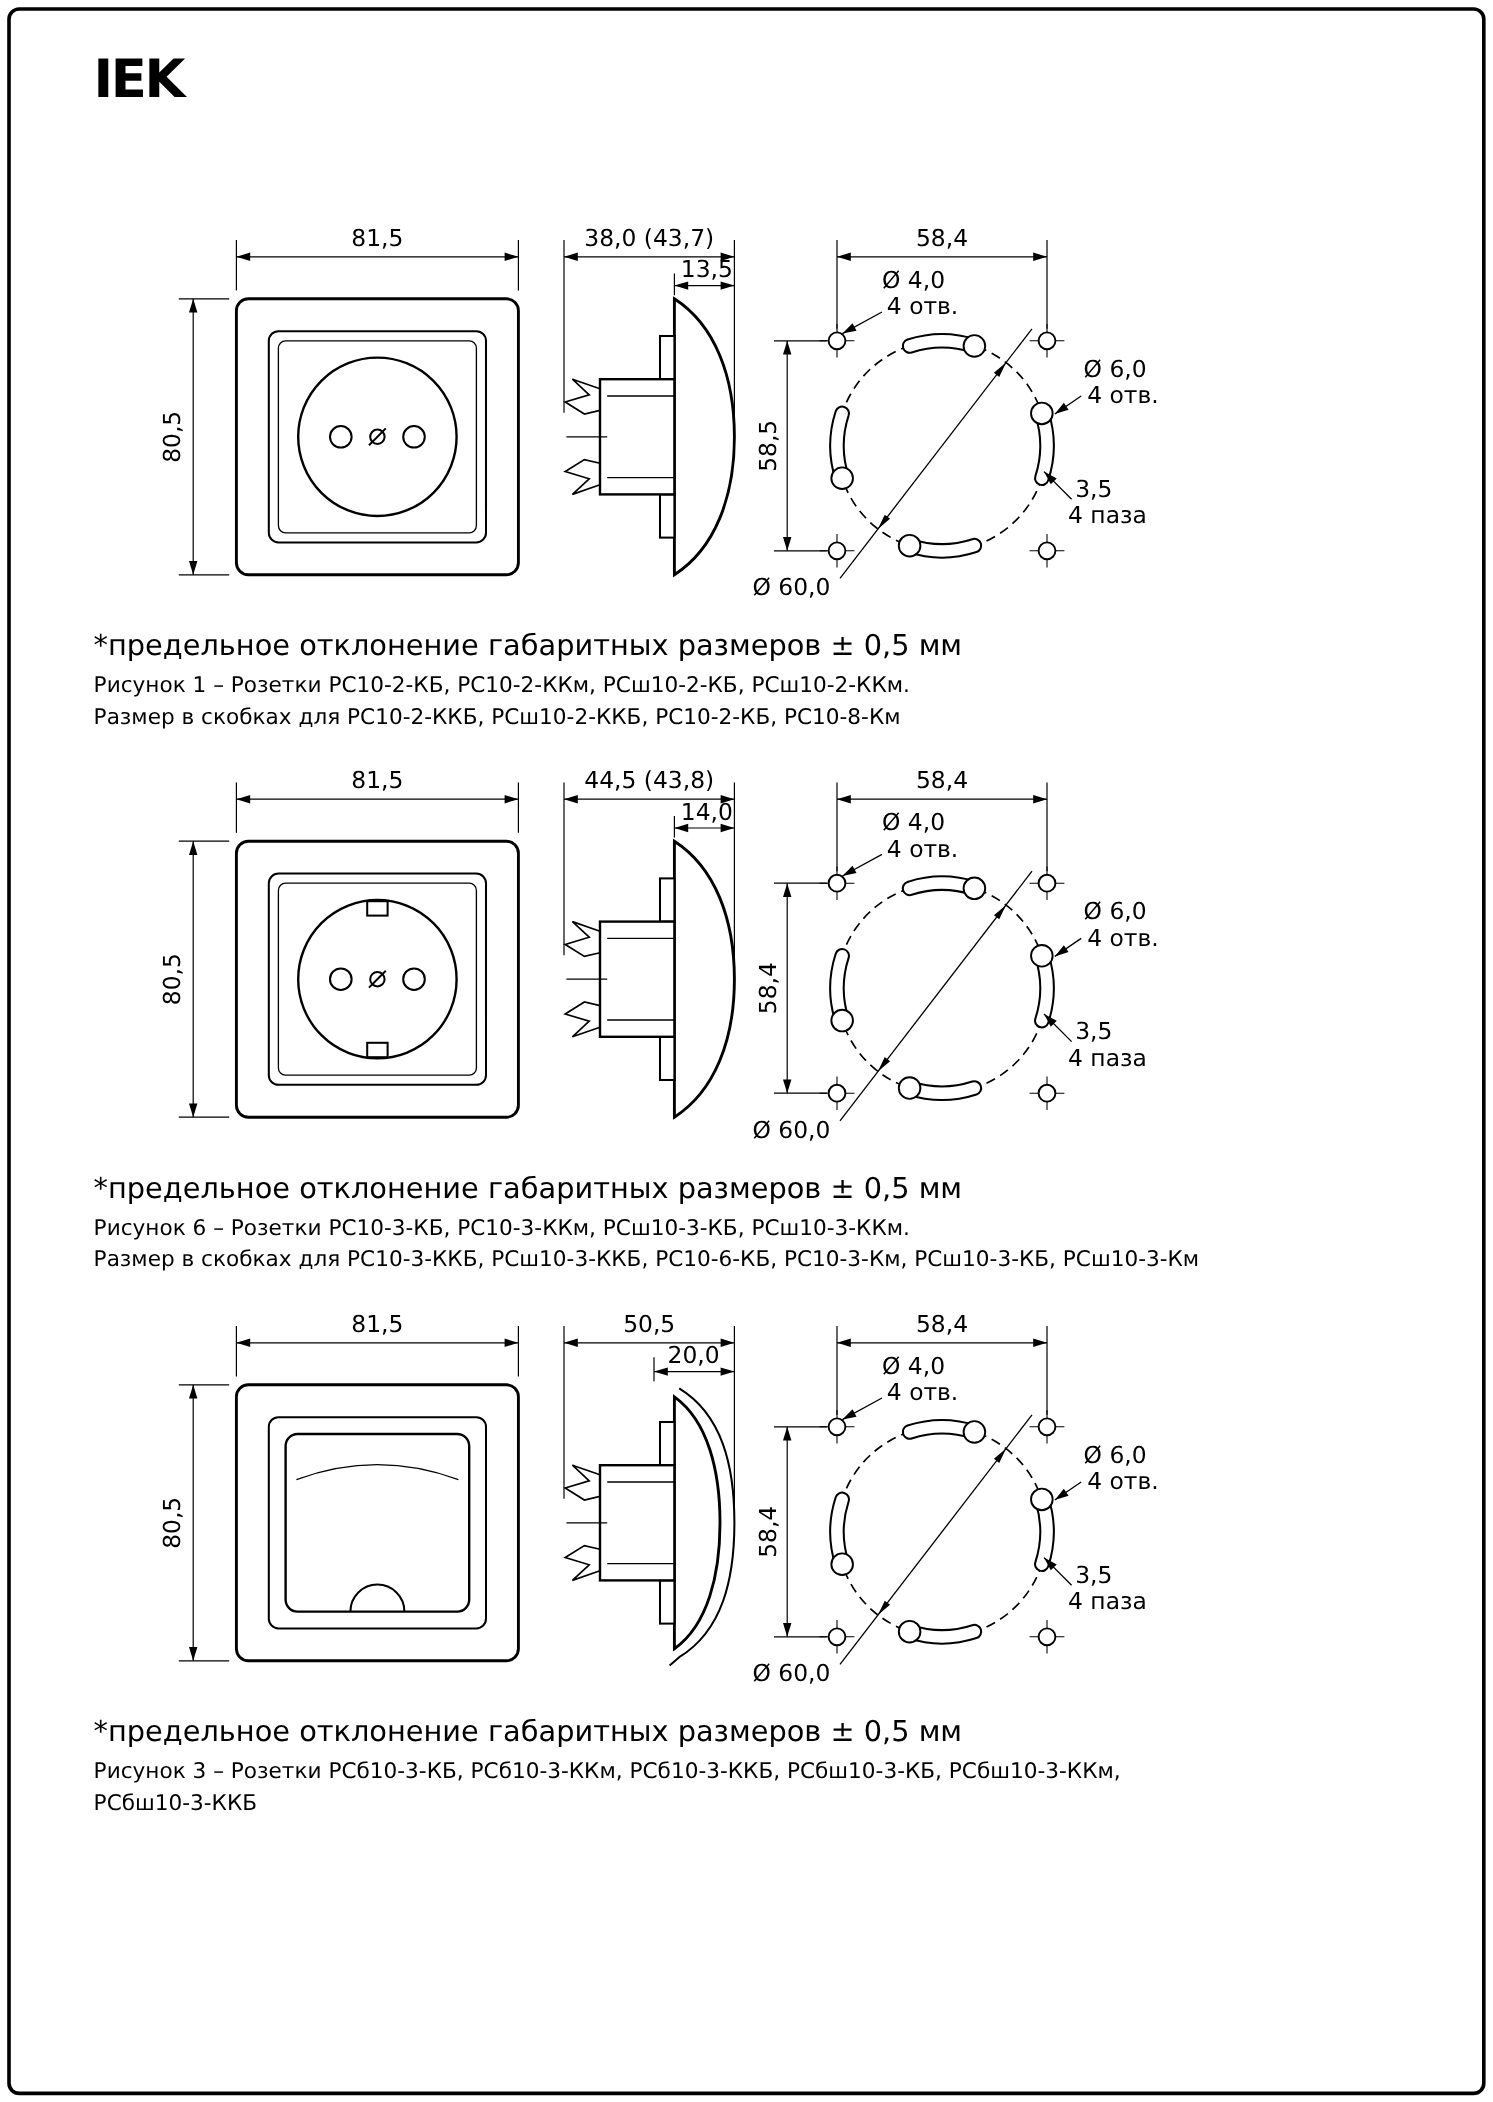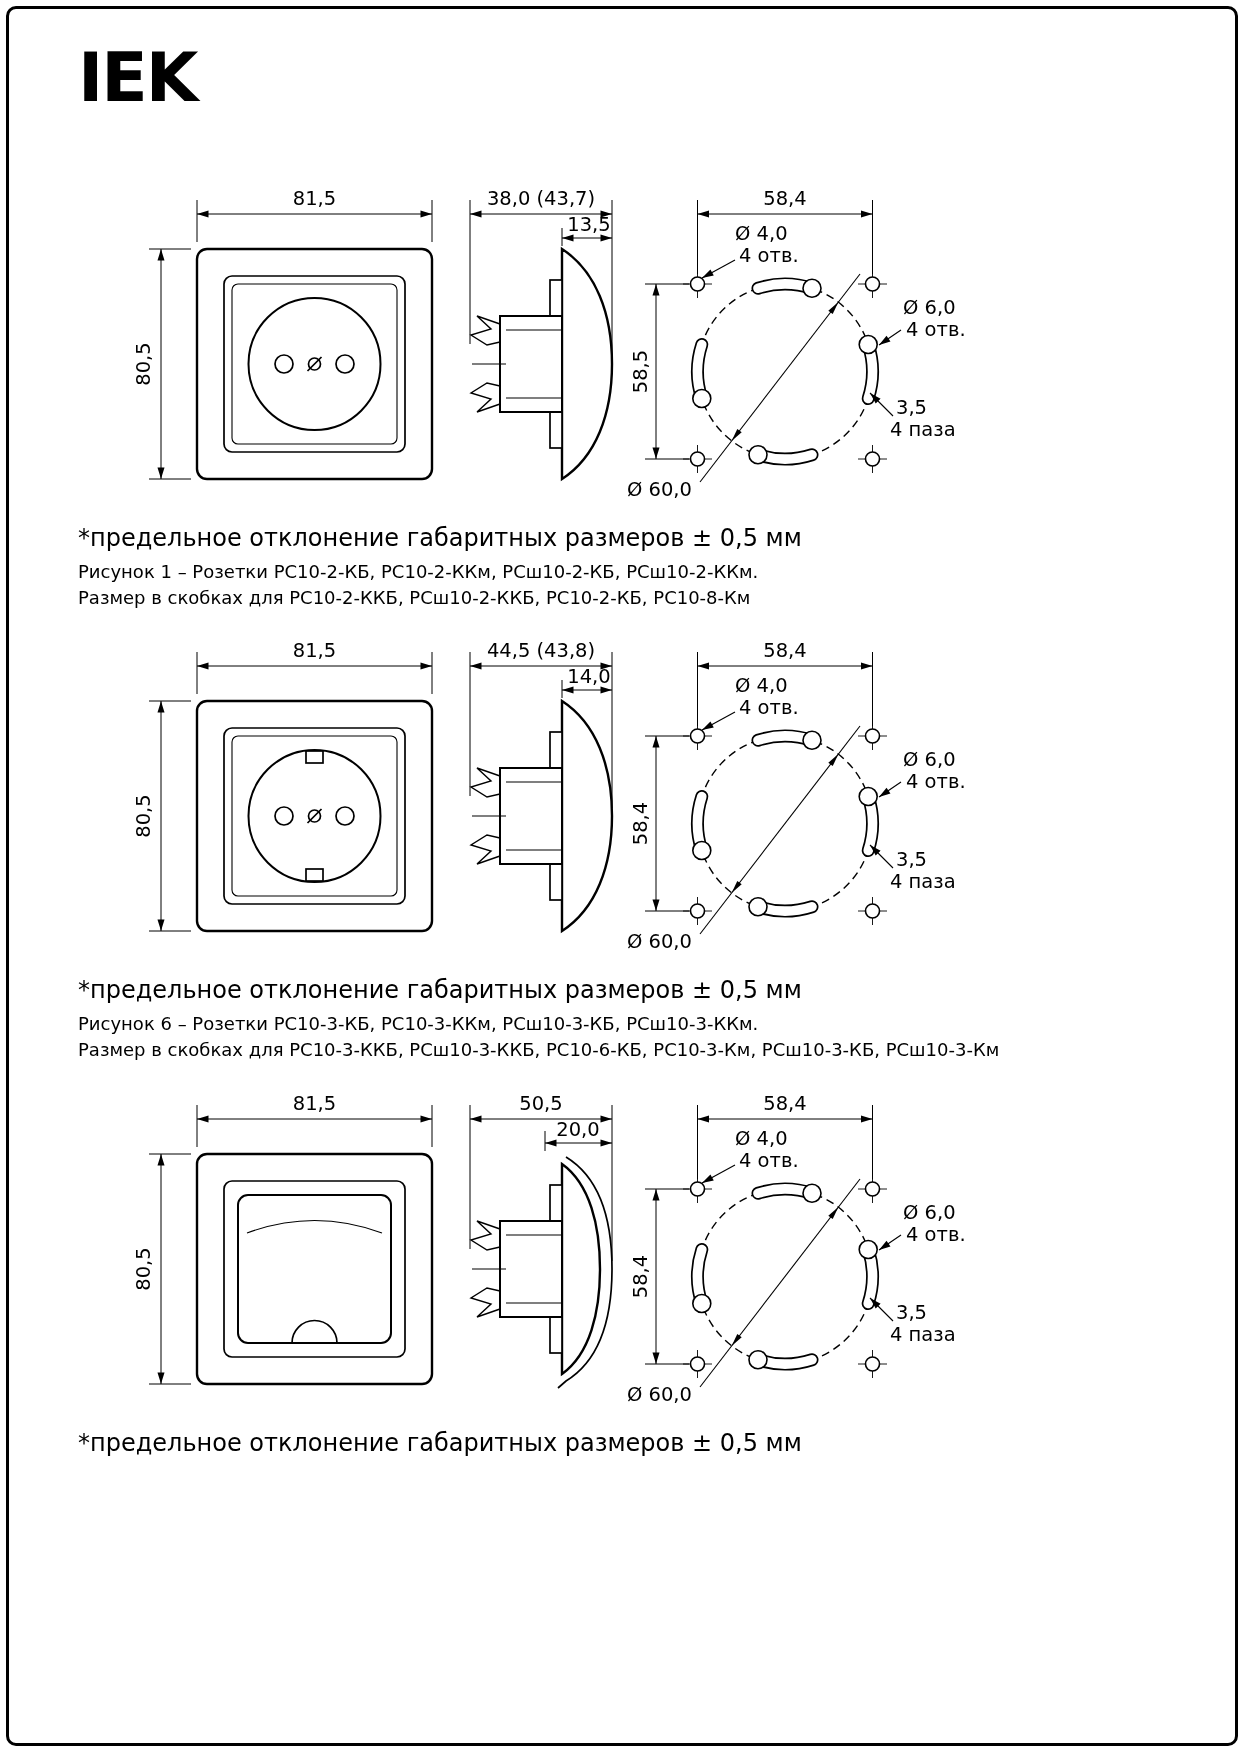--- a/index.html
+++ b/index.html
@@ -1,20 +1,20 @@
 <!DOCTYPE html>
 <html><head>
 <meta charset="utf-8">
 <style>
   *{box-sizing:border-box}
   html,body{margin:0;padding:0}
   body{width:1244px;height:1752px;background:#fff;color:#000;position:relative;overflow:hidden;
        font-family:"DejaVu Sans","Liberation Sans",sans-serif}
   .frame{position:absolute;inset:6px;border:3px solid #000;border-radius:10px;pointer-events:none}
-  .logo{padding:46px 16px 0 78px;font-size:68px;font-weight:bold;letter-spacing:-2px;line-height:0.95;height:112px}
+  .logo{padding:46px 16px 0 78px;font-size:44px;font-weight:bold;letter-spacing:-2px;line-height:0.95;height:112px}
   svg.row{display:block;margin:16px 0 0 0}
   svg.row.first{margin-top:62px}
   svg text{font-size:19.5px;fill:#000;font-family:"DejaVu Sans","Liberation Sans",sans-serif}
   p.note{margin:20px 0 0 78px;font-size:24px;line-height:1.2}
   p.cap{margin:7px 60px 0 78px;font-size:18px;line-height:1.35}
   p.cap + p.cap{margin-top:2px}
   .dim{stroke:#000;stroke-width:1;fill:none}
   .hair{stroke:#000;stroke-width:0.9;fill:none}
   .thin{stroke:#000;stroke-width:1.1;fill:none}
   .med{stroke:#000;stroke-width:1.7;fill:none}
@@ -371,13 +371,15 @@
     <line class="thin" x1="893" y1="242" x2="870" y2="219" marker-end="url(#arw3)"></line>
     <text x="896" y="240">3,5</text>
     <text x="890" y="262">4 паза</text>
     <line class="thin" x1="700" y1="308" x2="860" y2="100"></line>
     <polygon class="arrfill" points="838.4,128.1 832.7,140.1 828.3,136.7"></polygon>
     <polygon class="arrfill" points="731.6,266.9 741.7,258.3 737.3,254.9"></polygon>
     <text x="627" y="322">Ø 60,0</text>
   </g>
 </svg>
 <p class="note">*предельное отклонение габаритных размеров ± 0,5 мм</p>
+<p class="cap">Рисунок 3 – Розетки РСб10-3-КБ, РСб10-3-ККм, РСб10-3-ККБ, РСбш10-3-КБ, РСбш10-3-ККм,</p>
+<p class="cap">РСбш10-3-ККБ</p>
 </section>
 
 </body></html>

